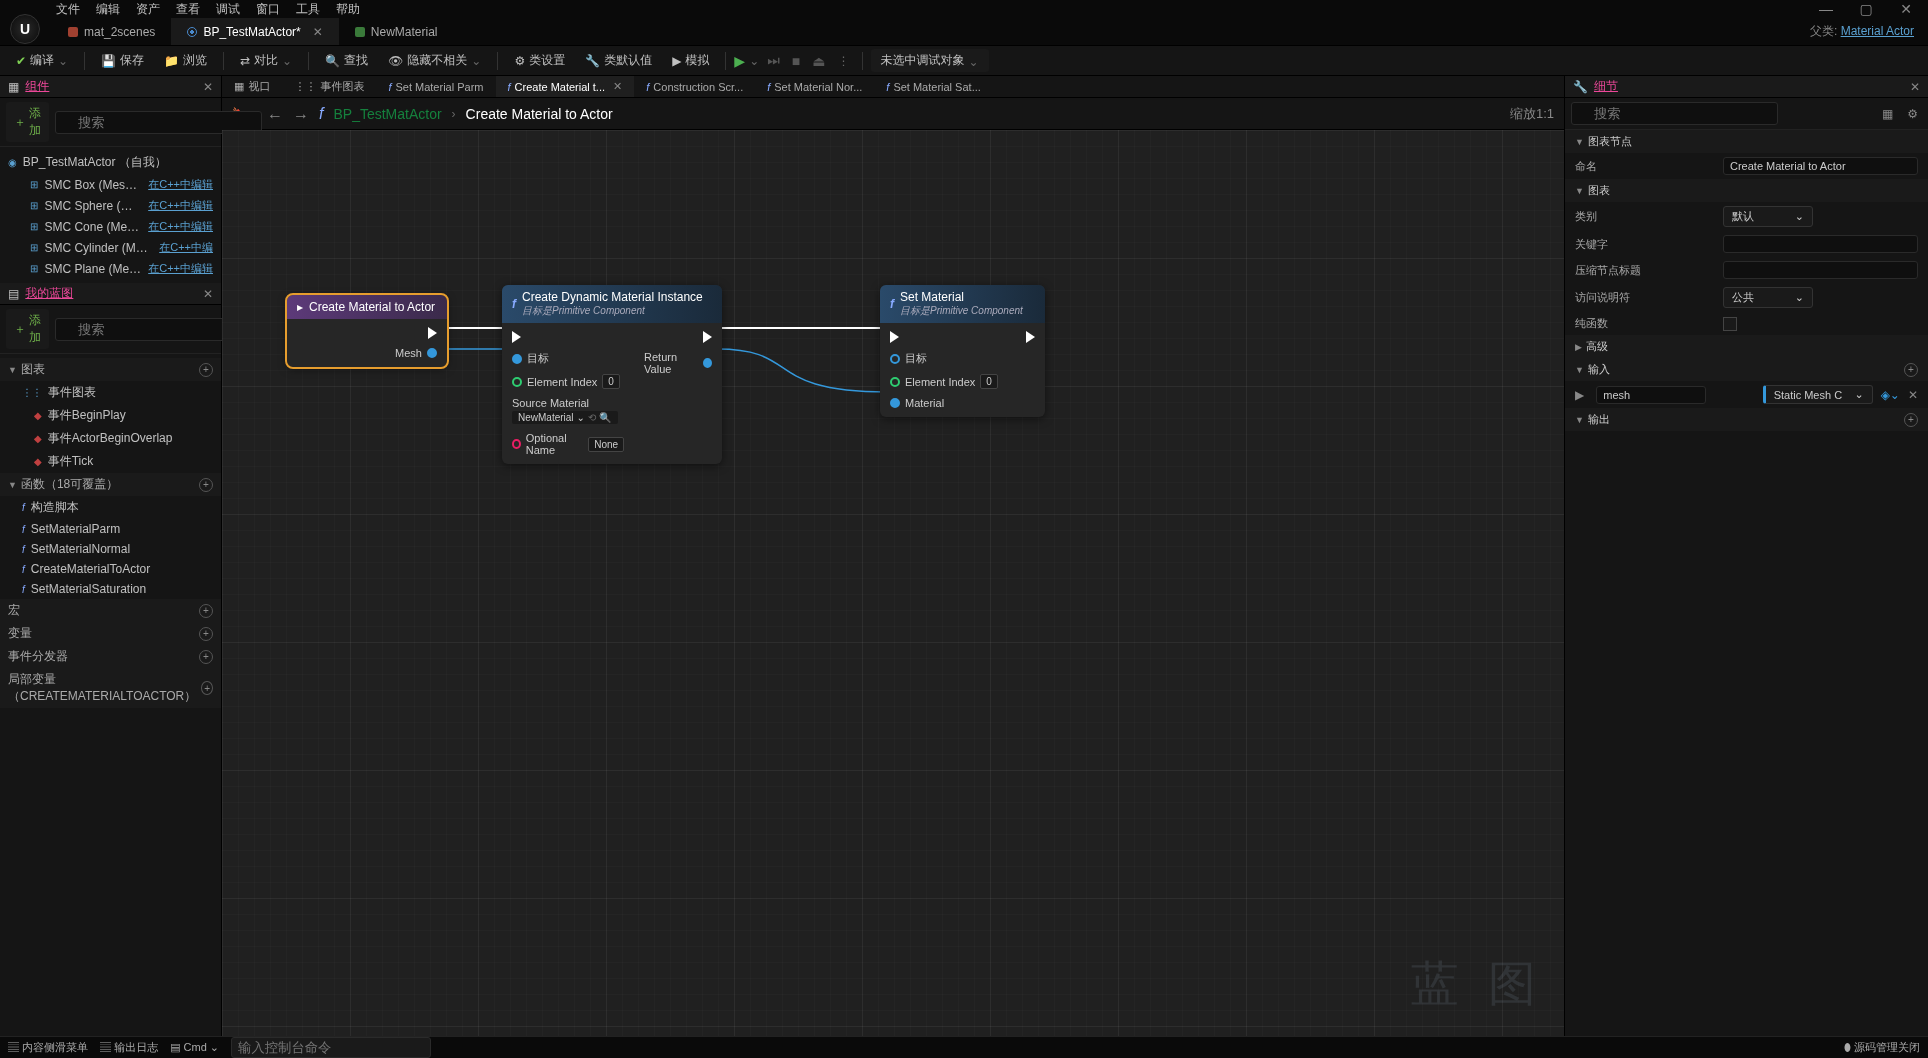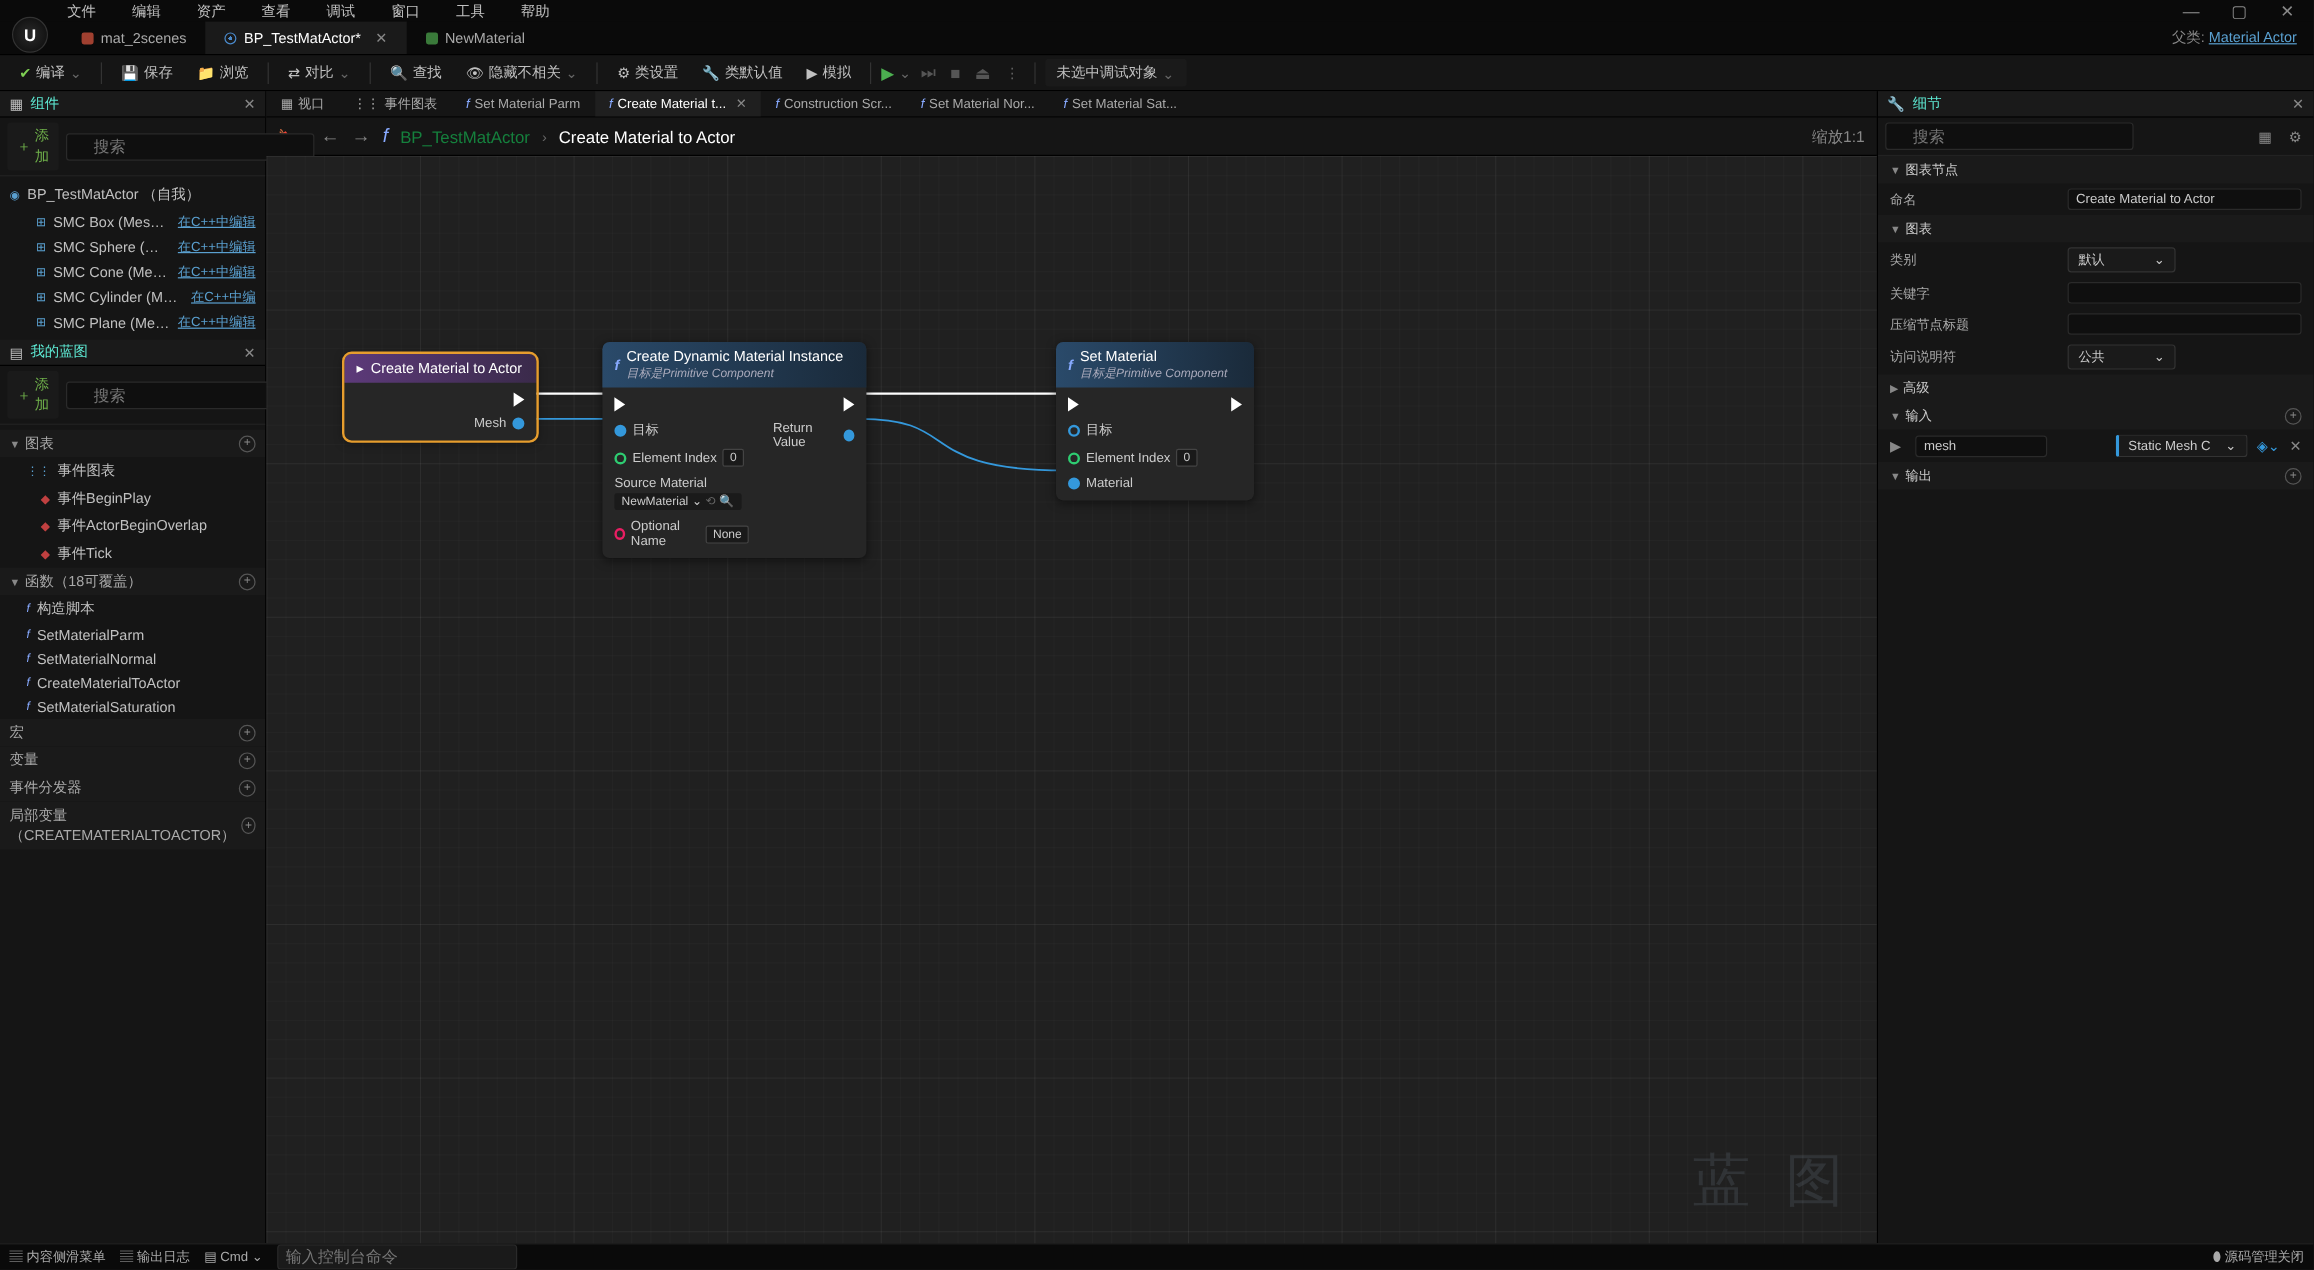--- a/index.html
+++ b/index.html
@@ -2,21 +2,21 @@
 <html><head>
 <meta charset="utf-8">
 <style>
 * { margin: 0; padding: 0; box-sizing: border-box; font-family: "Segoe UI", "Microsoft YaHei", sans-serif; }
 body { background: #0a0a0a; color: #c0c0c0; font-size: 12px; overflow: hidden; width: 1928px; height: 1058px; }
 .app { display: flex; flex-direction: column; height: 100%; }
 
 
 .menubar { display: flex; align-items: center; height: 18px; background: #0a0a0a; padding: 0 8px; }
 .menubar .logo { width: 36px; height: 36px; position: absolute; left: 10px; top: 14px; z-index: 10; }
-.menubar .menu-items { display: flex; gap: 30px; margin-left: 48px; }
+.menubar .menu-items { display: flex; gap: 16px; margin-left: 48px; }
 .menubar .menu-items span { color: #c0c0c0; cursor: pointer; }
 .menubar .window-controls { margin-left: auto; display: flex; gap: 12px; }
 .menubar .window-controls span { width: 28px; text-align: center; cursor: pointer; color: #888; font-size: 14px; }
 
 
 .tabbar { display: flex; align-items: center; height: 28px; background: #0a0a0a; padding-left: 52px; border-bottom: 1px solid #000; }
 .tab { display: flex; align-items: center; padding: 0 16px; height: 100%; gap: 6px; color: #aaa; cursor: pointer; }
 .tab.active { background: #1a1a1a; color: #fff; }
 .tab .close { color: #888; margin-left: 6px; }
 .tabbar .parent-info { margin-left: auto; padding-right: 14px; color: #888; }
@@ -30,21 +30,21 @@
 .toolbar .dropdown-pill { background: #1a1a1a; padding: 3px 10px; border-radius: 3px; display: flex; align-items: flex-end; gap: 4px; }
 .toolbar .play-btn { color: #4caf50; font-size: 14px; }
 .toolbar .play-ctrl { color: #555; font-size: 14px; padding: 0 4px; }
 
 
 .main { display: flex; flex: 1; min-height: 0; }
 
 
 .left-panel { width: 222px; display: flex; flex-direction: column; background: #151515; border-right: 1px solid #000; }
 .panel-header { display: flex; align-items: center; height: 22px; background: #1a1a1a; padding: 0 8px; gap: 6px; border-bottom: 1px solid #000; }
-.panel-header .label { color: #5eead4; }
+.panel-header .label { color: #ec4899; text-decoration: underline; }
 .panel-header .close { margin-left: auto; color: #888; cursor: pointer; }
 .panel-toolbar { display: flex; align-items: center; padding: 4px 6px; gap: 6px; border-bottom: 1px solid #222; }
 .add-btn { background: #1a1a1a; padding: 3px 8px; border-radius: 3px; color: #6fb04a; display: flex; align-items: center; gap: 3px; cursor: pointer; }
 .search-input { flex: 1; background: #0f0f0f; border: 1px solid #2a2a2a; border-radius: 3px; padding: 3px 6px 3px 22px; color: #888; position: relative; }
 .search-wrap { flex: 1; position: relative; }
 .search-wrap .mag { position: absolute; left: 6px; top: 4px; color: #666; pointer-events: none; }
 .gear-icon { color: #888; cursor: pointer; padding: 0 4px; }
 
 .tree { padding: 4px 0; overflow-y: auto; }
 .tree-item { display: flex; align-items: center; padding: 3px 8px; gap: 6px; cursor: pointer; }
@@ -581,20 +581,24 @@
         </div>
       <div class="detail-row">
           <span class="label">访问说明符</span>
           <span class="val">
             <span class="combo">
               <span>公共</span>
               <span>⌄</span>
             </span>
           </span>
         </div>
+      <div class="detail-row">
+          <span class="label">纯函数</span>
+          <span class="chk"></span>
+        </div>
 
       <div class="section-title">
           <span class="arrow">▶</span>
           <span>高级</span>
         </div>
 
       <div class="section-title">
           <span class="arrow">▼</span>
           <span>输入</span>
           <span class="add-circ">+</span>

